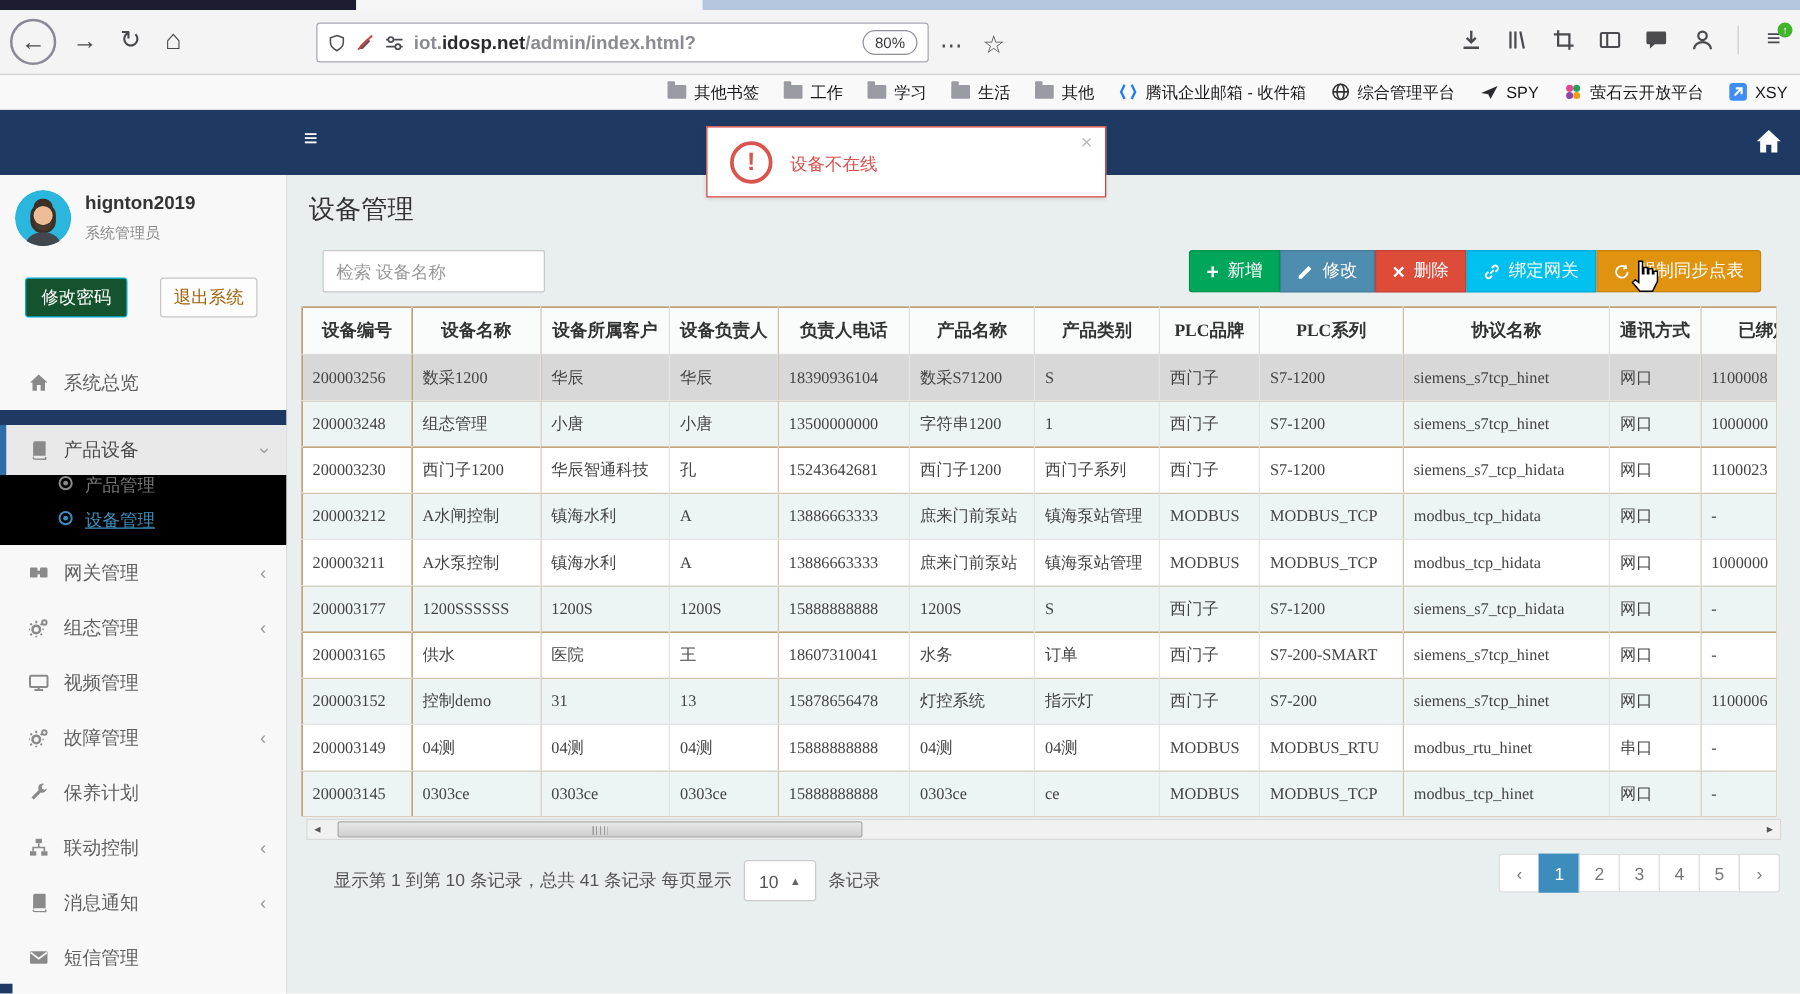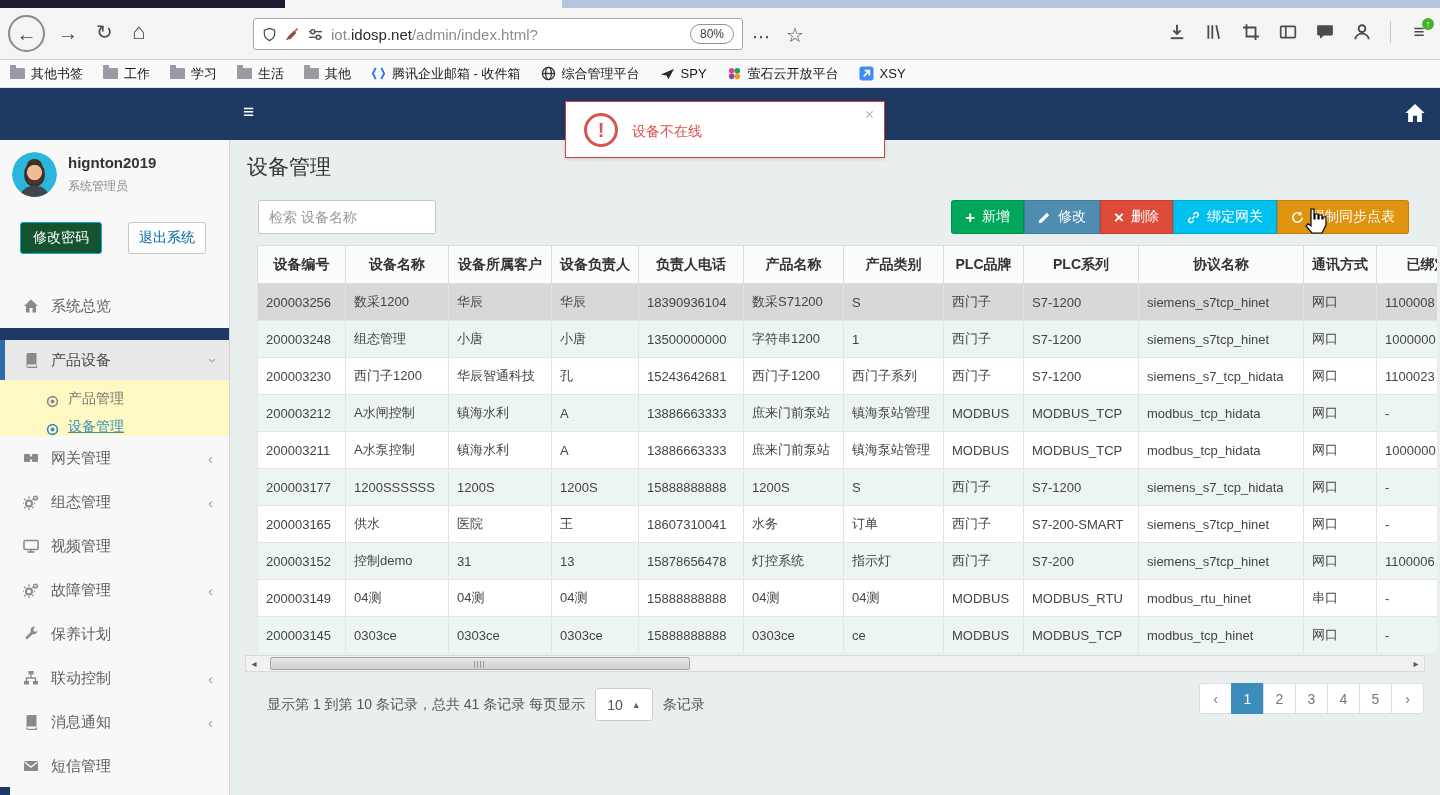--- a/index.html
+++ b/index.html
@@ -13,63 +13,63 @@
   .os-strip .seg3 { position:absolute; left:562px; top:0; width:878px; height:8px; background:#b3c6de; }
 
   
   .browser-toolbar { position:absolute; top:8px; left:0; width:1440px; height:52px; background:#f4f4f5; border-bottom:1px solid #d0d0d4; }
   .nav-glyph { color:#47474c; font-size:20px; line-height:1; }
   .btn-back { position:absolute; left:8px; top:7px; width:37px; height:37px; border:2px solid #8a8a96; border-radius:50%; display:flex; align-items:center; justify-content:center; background:#f4f4f5; }
   .nav-fwd { position:absolute; left:58px; top:15px; }
   .nav-reload { position:absolute; left:96px; top:14px; }
   .nav-home { position:absolute; left:132px; top:13px; font-size:22px; }
   .urlbar { position:absolute; left:253px; top:10px; width:490px; height:32px; background:#fff; border:1px solid #a7a7b3; border-radius:3px; display:flex; align-items:center; padding:0 8px; gap:8px; }
-  .url-text { font-size:15px; white-space:nowrap; overflow:hidden; flex:1; }
+  .url-text { font-size:15px; white-space:nowrap; overflow:hidden; flex:1;font-weight:bold; }
   .url-dim { color:#8b8b93; }
   .url-strong { color:#2a2a2e; }
   .zoom-pill { font-size:12px; color:#3a3a3e; border:1px solid #8f8f9d; border-radius:10px; padding:2px 9px; background:#fdfdfd; white-space:nowrap; }
   .pageaction { position:absolute; top:18px; color:#4a4a4f; font-size:18px; }
   .searchbox { position:absolute; left:820px; top:10px; width:236px; height:32px; background:#fff; border:1px solid #a7a7b3; border-radius:3px; display:flex; align-items:center; padding:0 8px; gap:7px; }
   .searchbox input { border:none; outline:none; font-size:15px; width:100%; background:transparent; color:#333; font-family:inherit; }
   .searchbox input::placeholder { color:#8b8b93; }
   .tb-icons { position:absolute; right:12px; top:13px; display:flex; align-items:center; gap:19px; }
   .tb-icons .ic { width:18px; height:18px; color:#4a4a4f; position:relative; }
   .tb-divider { width:1px; height:22px; background:#c9c9cf; }
   .badge-up { position:absolute; top:-5px; right:-6px; width:12px; height:12px; border-radius:50%; background:#43b32c; color:#fff; font-size:9px; line-height:12px; text-align:center; font-weight:bold; }
 
   
-  .bookmarks { position:absolute; top:60px; left:0; width:1440px; height:28px; background:#f9f9fa; border-bottom:1px solid #e2e2e6; display:flex; align-items:center; padding:0 10px; gap:20px; }
+  .bookmarks { position:absolute; top:60px; left:0; width:1440px; height:28px; background:#f9f9fa; border-bottom:1px solid #e2e2e6; display:flex; align-items:center; padding:0 10px; gap:20px;justify-content:flex-end; }
   .bm { display:flex; align-items:center; gap:6px; font-size:13px; color:#18181b; white-space:nowrap; }
   .folder-icon { width:15px; height:11px; background:#9a9aa2; border-radius:1px; position:relative; display:inline-block; }
   .folder-icon::before { content:""; position:absolute; top:-3px; left:0; width:6px; height:3px; background:#9a9aa2; border-radius:1px 1px 0 0; }
   .bm-ic { width:15px; height:15px; display:inline-block; }
 
   
   .app-navbar { position:absolute; top:88px; left:0; width:1440px; height:52px; background:#1e3a63; }
   .nav-burger { position:absolute; left:243px; top:13px; color:#fff; font-size:19px; font-weight:bold; }
   .nav-app-home { position:absolute; right:14px; top:14px; width:22px; height:22px; color:#fff; }
 
   
   .sidebar { position:absolute; top:140px; left:0; width:230px; height:655px; background:#f8f8f8; border-right:1px solid #d4d4d4; }
   .user-panel { padding:13px 14px 0 14px; position:relative; height:70px; }
   .avatar { position:absolute; left:12px; top:12px; width:45px; height:45px; border-radius:50%; overflow:hidden; }
   .user-name { position:absolute; left:68px; top:14px; font-size:15px; font-weight:bold; color:#333; }
   .user-role { position:absolute; left:68px; top:38px; font-size:12px; color:#8a8a8a; }
   .user-actions { display:flex; gap:26px; padding:12px 0 0 20px; }
   .btn-pass { width:82px; height:32px; background:#14532d; border:1px solid #00acd6; color:#fff; font-size:14px; border-radius:3px; }
-  .btn-logout { width:78px; height:32px; background:#fdfdfd; border:1px solid #c6c6c6; color:#0369a1; font-size:14px; border-radius:3px; }
+  .btn-logout { width:78px; height:32px; background:#fdfdfd; border:1px solid #c6c6c6; color:#a16207; font-size:14px; border-radius:3px; }
   .menu { margin-top:30px; }
   .menu-item { display:flex; align-items:center; height:44px; padding:0 16px 0 22px; font-size:15px; color:#5f5f5f; }
   .menu-item .mi-icon { width:18px; height:16px; color:#8a8a8a; flex:none; }
   .menu-item .mi-label { margin-left:11px; }
   .menu-item .mi-chevron { margin-left:auto; color:#999; font-size:15px; }
   .menu-divider { height:12px; background:#1e3a63; }
   .menu-item.active { background:#e9e9e9; box-shadow:inset 5px 0 0 #2f6da8; height:40px; color:#4a4a4a; }
   .chevron-down { display:inline-block; transform:rotate(-90deg); }
-  .submenu-item { display:flex; align-items:flex-end; height:28px; padding-left:46px; font-size:14px; color:#767676; background:#fef9c3; }
+  .submenu-item { display:flex; align-items:flex-start; height:28px; padding-left:46px; font-size:14px; color:#767676; background:#000000; }
   .submenu-item .mi-icon { width:13px; height:13px; color:#8a8a8a; flex:none; }
   .submenu-item .mi-label { margin-left:9px; }
   .submenu-item.active .mi-icon { color:#3c8dbc; }
   .submenu-item.active .mi-label { color:#3c8dbc; text-decoration:underline; }
   .corner-chip { position:absolute; left:0; top:787px; width:10px; height:8px; background:#1e3a63; }
 
   
   .content { position:absolute; top:140px; left:230px; width:1210px; height:655px; background:#e9efee; }
   .page-title { position:absolute; left:17px; top:13px; font-size:21px; color:#333; font-weight:normal; }
   .search-device { position:absolute; left:28px; top:60px; width:178px; height:34px; border:1px solid #c8c8c8; border-radius:2px; background:#fff; padding:0 10px; font-size:14px; color:#333; outline:none; font-family:inherit; }
@@ -78,21 +78,21 @@
   .tbtn { height:34px; display:inline-flex; align-items:center; gap:7px; padding:0 13px; color:#fff; font-size:14px; border:1px solid rgba(0,0,0,.12); white-space:nowrap; }
   .tbtn .bi { width:13px; height:13px; }
   .tbtn-add { background:#00a65a; border-radius:3px 0 0 3px; }
   .tbtn-edit { background:#4e8cb0; }
   .tbtn-del { background:#dd4b39; }
   .tbtn-bind { background:#00c0ef; }
   .tbtn-sync { background:#e0930f; border-radius:0 3px 3px 0; }
   .bplus { font-size:17px; font-weight:bold; line-height:1; }
 
   
-  .table-wrap { position:absolute; left:27px; top:105px; width:1180px; height:408px; overflow:hidden; background:#a16207; }
+  .table-wrap { position:absolute; left:11px; top:105px; width:1180px; height:408px; overflow:hidden; background:#a16207;font-family:Liberation Serif, serif; }
   table.devices { border-collapse:collapse; table-layout:fixed; width:1249px; }
   table.devices th { height:38px; font-size:14px; color:#333; font-weight:bold; text-align:center; background:#fafbfb; border:1px solid #ddd; border-left:none; white-space:nowrap; overflow:hidden; }
   table.devices th:first-child { border-left:1px solid #ddd; }
   table.devices td { height:37px; font-size:13px; color:#444; padding:0 8px; border-bottom:1px solid #e4e4e4; border-right:1px solid #e4e4e4; white-space:nowrap; overflow:hidden; background:#fff; }
   table.devices td:first-child { border-left:1px solid #e4e4e4; }
   table.devices tr.stripe td { background:#ecf5f3; }
   table.devices tr.selected td { background:#d8d8d8; }
 
   
   .hscroll { position:absolute; left:15px; top:515px; width:1180px; height:17px; background:#f1f1f1; border:1px solid #d9d9d9; display:flex; align-items:center; }

